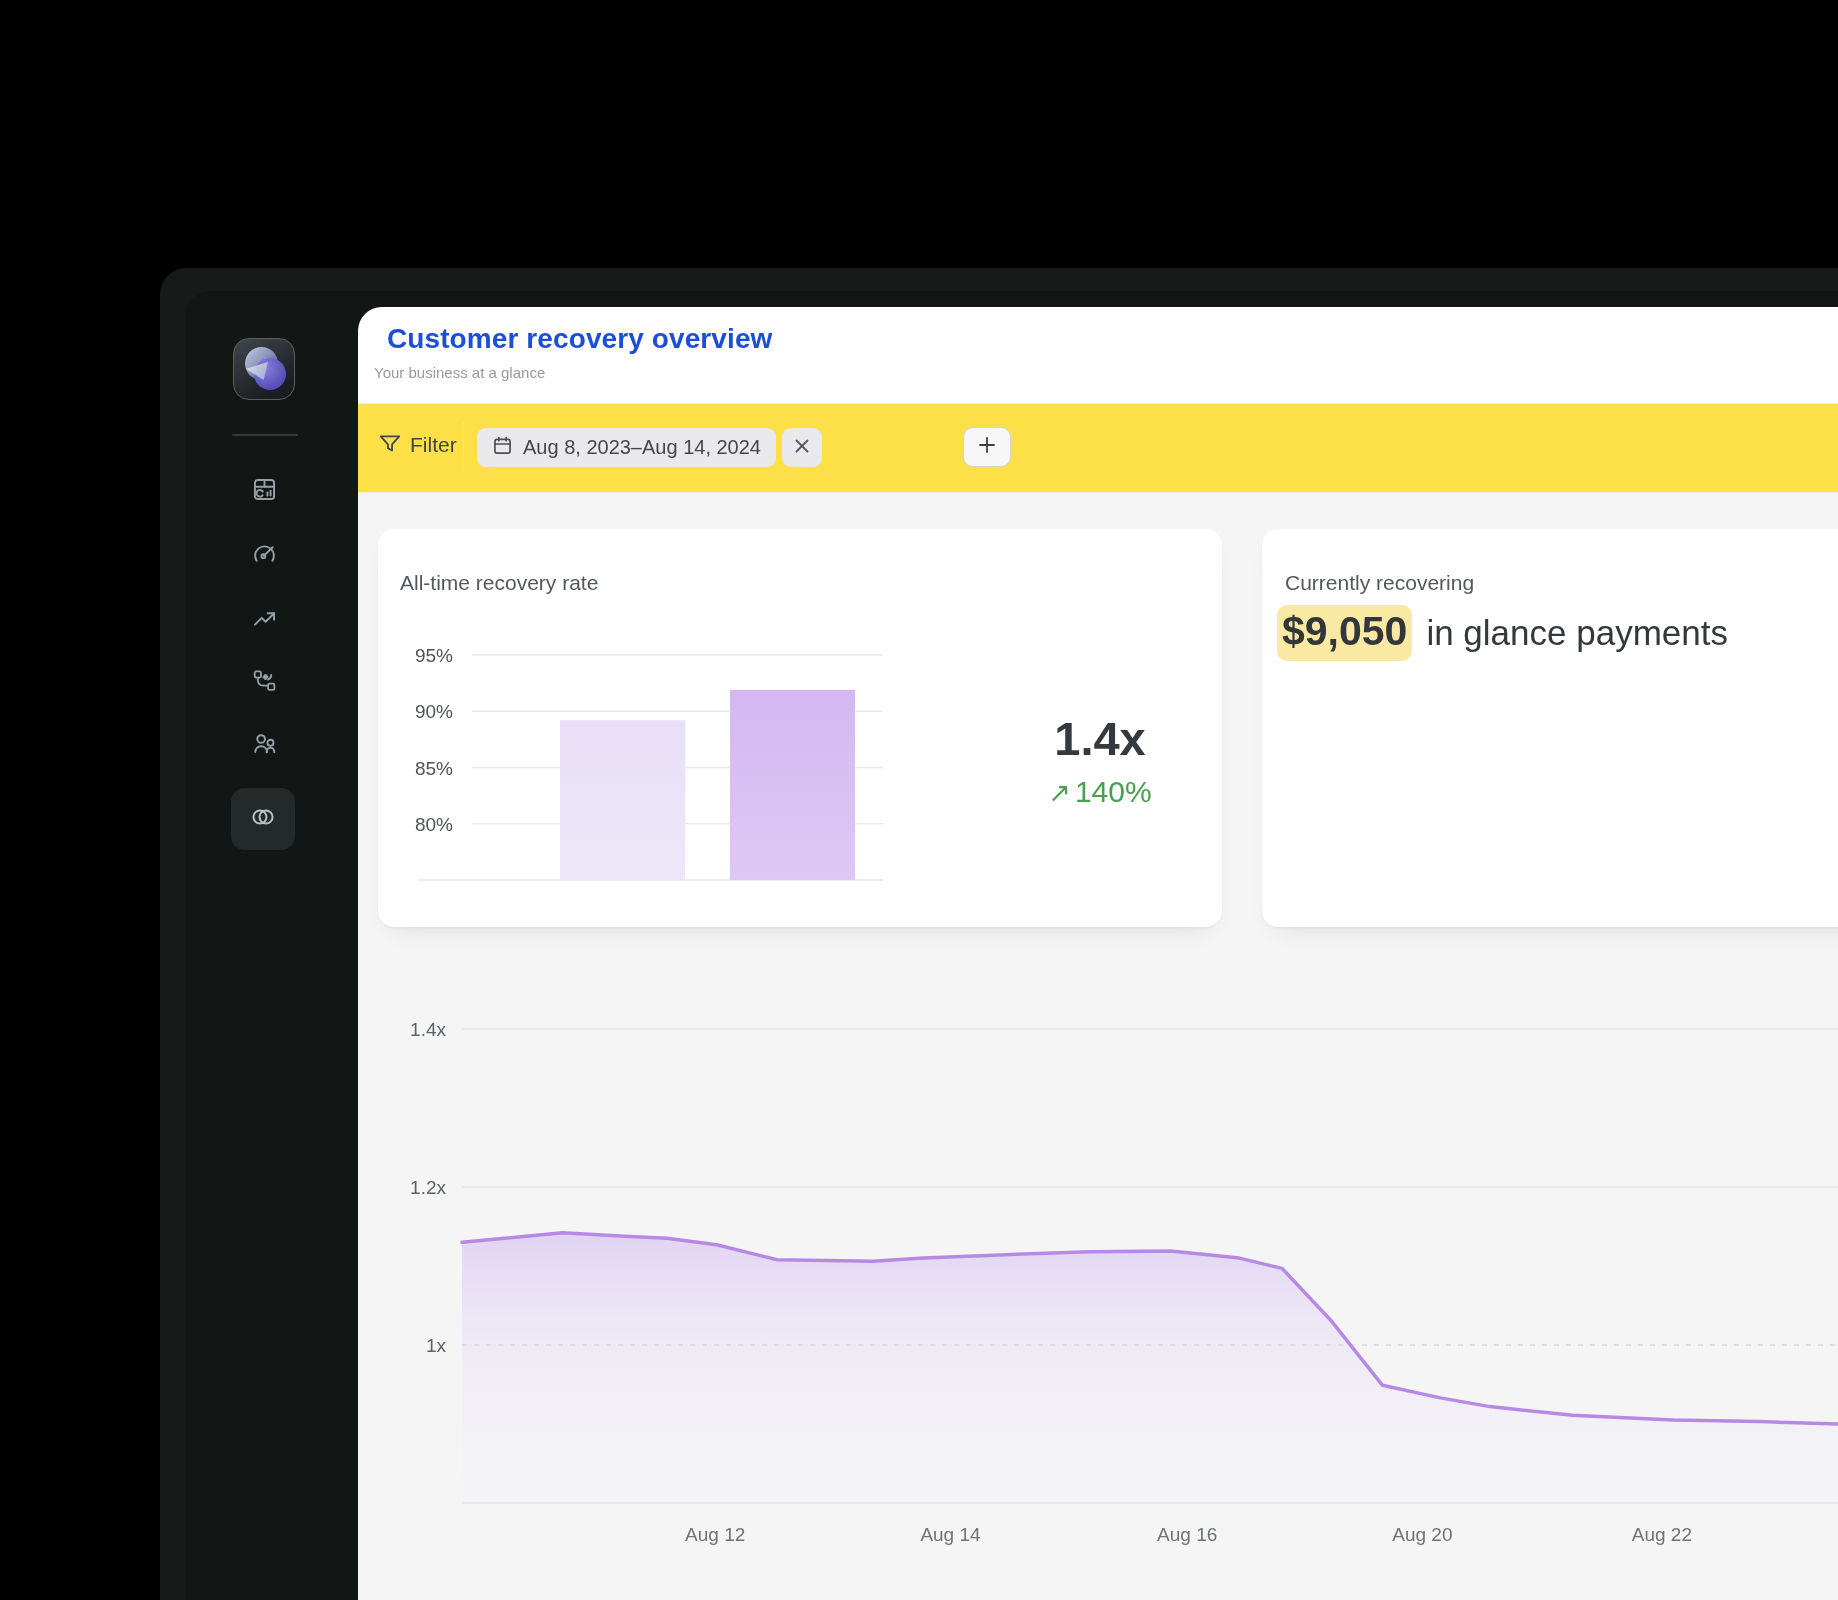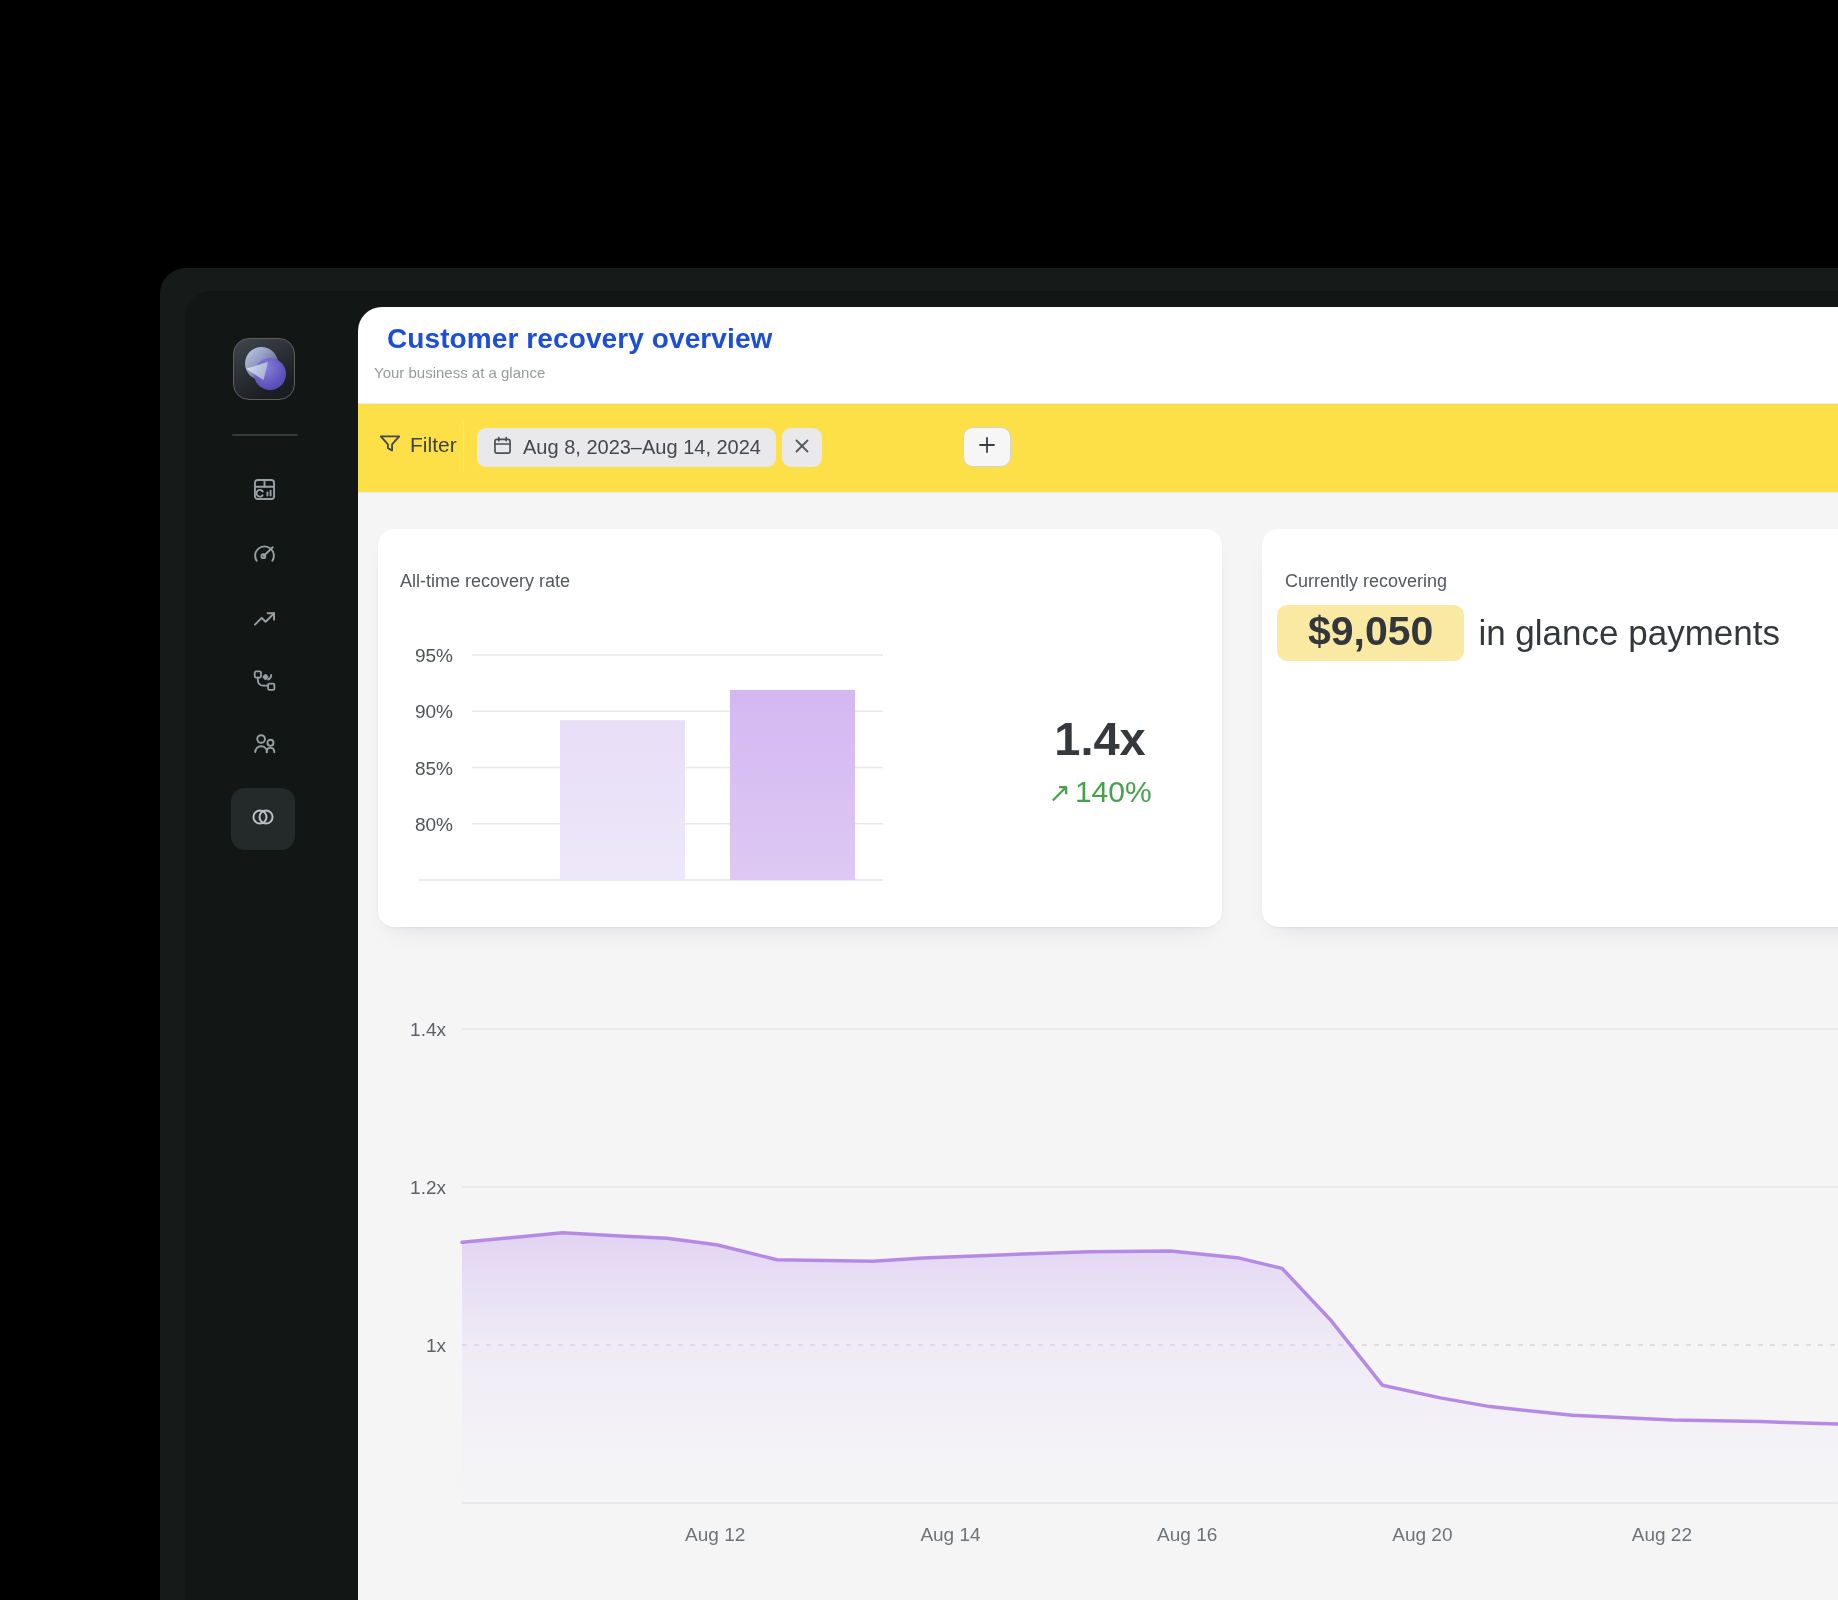--- a/index.html
+++ b/index.html
@@ -47,30 +47,30 @@
         border:1.5px solid #d3d3d6;display:flex;align-items:center;justify-content:center;color:#3a3e43;cursor:pointer;}
   .plus-btn svg{width:18px;height:18px;}
   .filter-bottom-divider{position:absolute;left:0;top:185px;width:100%;height:1px;background:#ececee;}
 
   .content{position:absolute;left:0;top:186px;right:0;bottom:0;background:#f5f5f6;}
 
   .card{position:absolute;top:36px;height:398px;background:#fff;border-radius:16px;
         box-shadow:0 1px 2px rgba(16,24,40,.05),0 12px 26px -14px rgba(16,24,40,.14);}
   .card-1{left:20px;width:844px;}
   .card-2{left:904px;width:650px;}
-  .card-title{position:absolute;left:22px;top:42px;font-size:18px;font-weight:500;color:#53585e;}
+  .card-title{position:absolute;left:22px;top:42px;font-size:21px;font-weight:500;color:#53585e;}
   .card-2 .card-title{left:23px;}
   .bar-svg{position:absolute;left:0;top:0;width:844px;height:398px;}
   .metric-block{position:absolute;left:612px;top:184px;width:220px;text-align:center;}
   .metric-value{font-size:47px;font-weight:700;color:#35393e;line-height:52px;}
   .metric-change{margin-top:10px;font-size:30px;font-weight:500;color:#47a04c;}
   .metric-change .arrow{font-size:27px;margin-right:4px;}
 
   .amount-row{position:absolute;left:15px;top:76px;display:flex;align-items:center;gap:14px;white-space:nowrap;}
-  .amount-highlight{background:#f9e9a2;border-radius:10px;padding:3px 31px 6px;font-size:41px;font-weight:700;color:#33373c;}
+  .amount-highlight{background:#f9e9a2;border-radius:10px;padding:3px 5px 6px;font-size:41px;font-weight:700;color:#33373c;}
   .amount-suffix{font-size:35px;font-weight:500;color:#33383c;}
 
   .area-svg{position:absolute;left:0;top:527px;width:1480px;height:530px;}
   .axis-tick{font-size:19px;fill:#6e7378;}
   .y-tick{font-size:19px;fill:#5d6268;}
   .bar-tick{font-size:19px;fill:#4e5358;}
   svg text{font-family:"Liberation Sans","DejaVu Sans",sans-serif;}
 </style>
 </head>
 <body>

